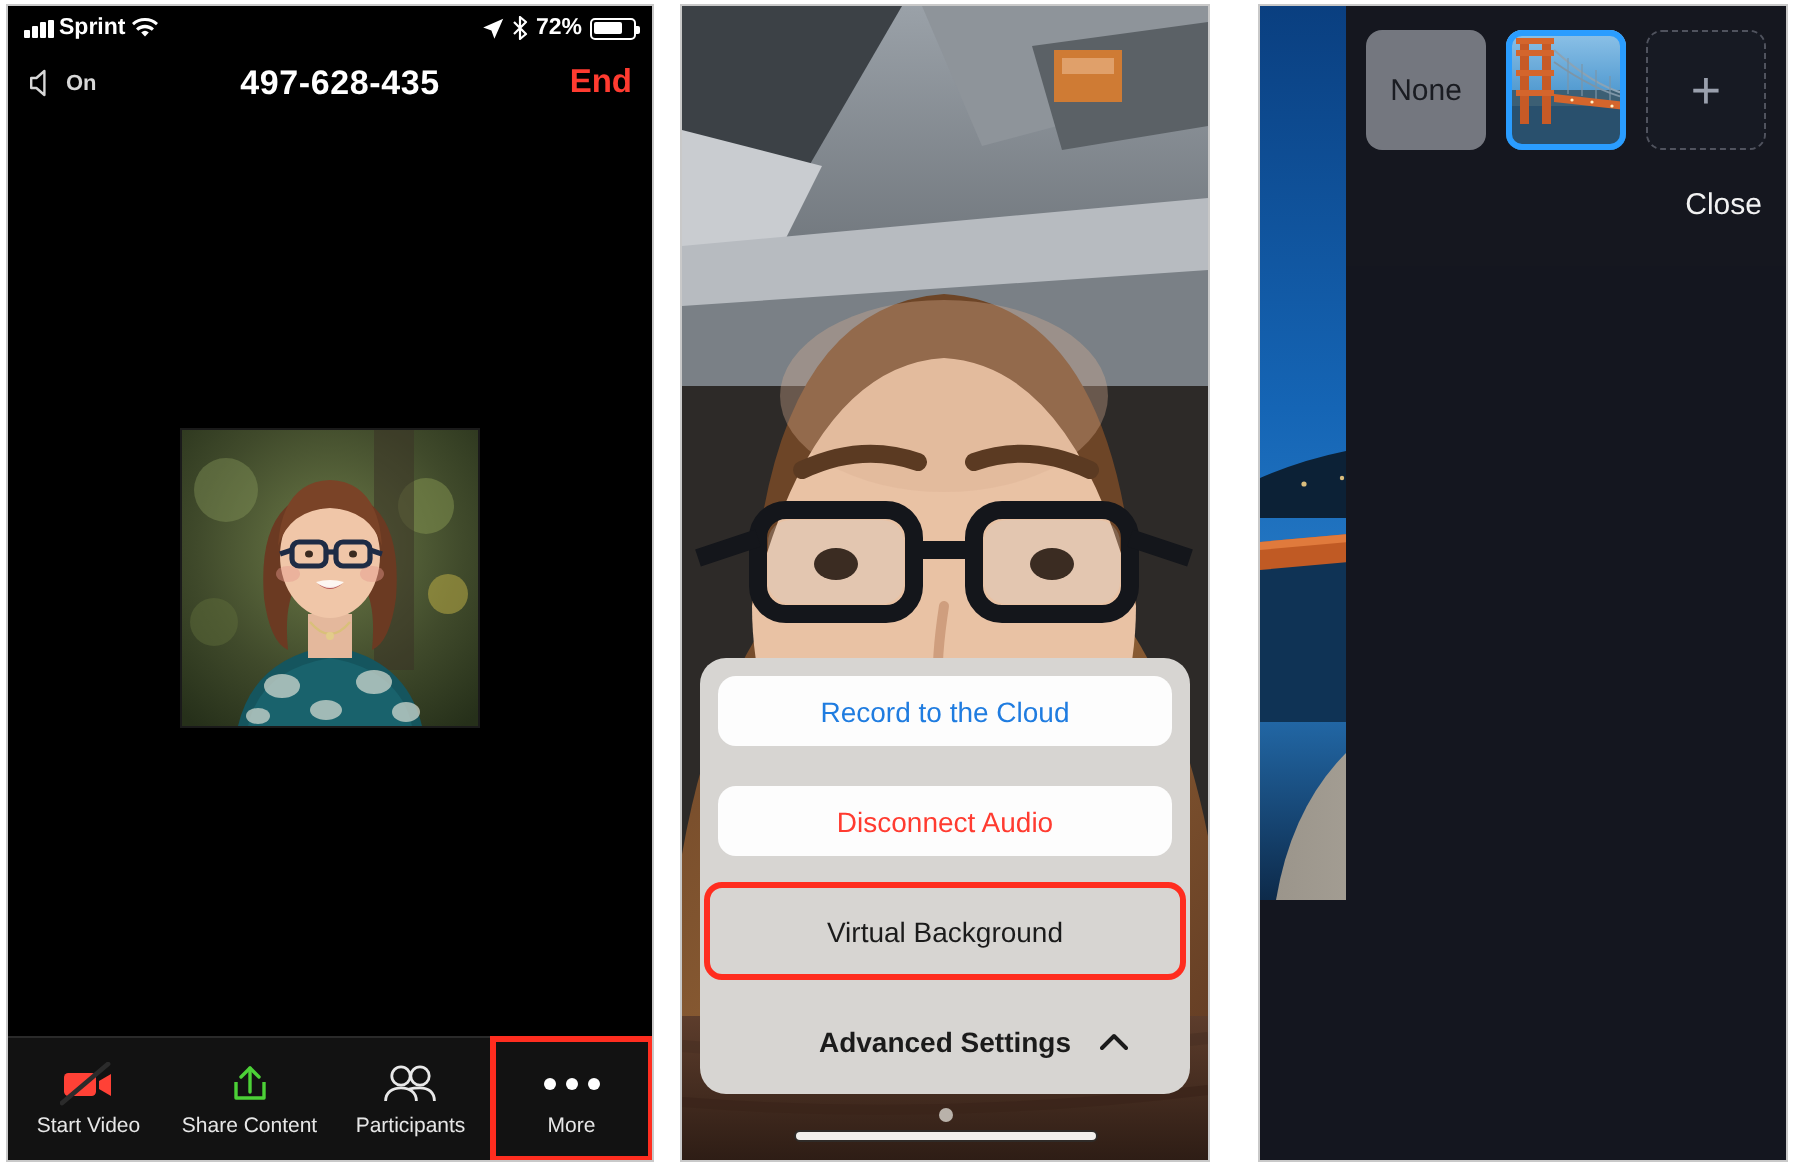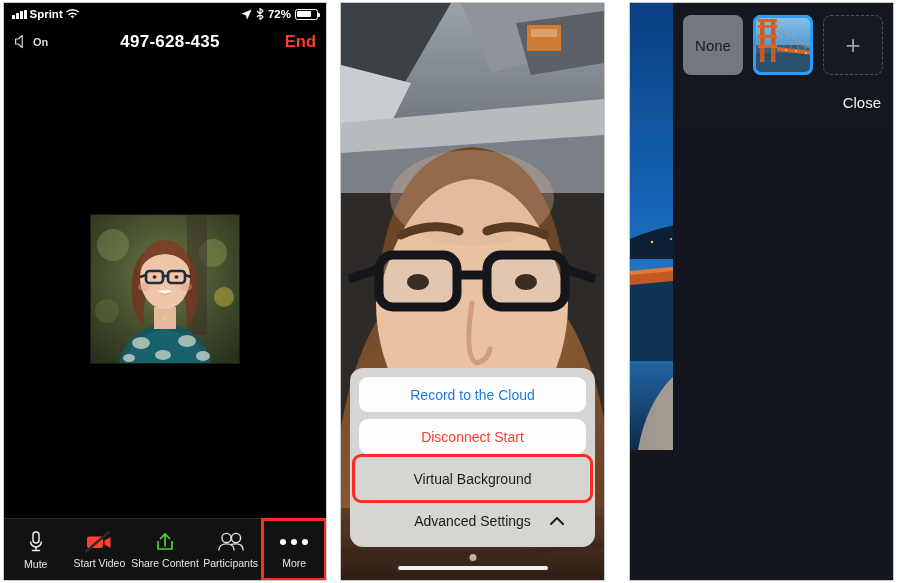--- a/index.html
+++ b/index.html
@@ -111,34 +111,34 @@
   
   #panel2 { left: 0; top: 2px; width: 265px; height: 579px; margin-left: 16px; }
   .p2-screen { background: #3c3a38; }
   .p2-photo { position: absolute; inset: 0; }
 
   .sheet {
     position: absolute; left: 9px; right: 9px; bottom: 33px;
     background: #d7d5d2;
     border-radius: 13px;
     padding: 9px 9px 0 9px;
-    display: flex; flex-direction: column; gap: 7px;
+    display: flex; flex-direction: column; gap: 20px;
   }
   .sheet-btn {
     height: 35px; border-radius: 9px;
     display: flex; align-items: center; justify-content: center;
     font-size: 14px; background: #fdfdfd; position: relative;
   }
   .sheet-btn.blue { color: #1f7ce0; font-weight: normal; }
   .sheet-btn.red { color: #ff3b30; }
   .sheet-btn.plain { background: transparent; color: #1b1b1b; }
   .sheet-btn.hl {
     outline: 3px solid #ff2d1f; outline-offset: 4px; border-radius: 2px;
   }
-  .sheet-btn.last { margin-bottom: 9px; }
+  .sheet-btn.last { margin-bottom: 9px; font-weight: bold; }
   .chev-up { position: absolute; right: 22px; top: 50%; transform: translateY(-50%); }
 
   .homebar-wrap {
     position: absolute; left: 0; right: 0; bottom: 0; height: 30px;
   }
   .homedot {
     position: absolute; left: 50%; top: 4px; transform: translateX(-50%);
     width: 7px; height: 7px; border-radius: 50%; background: #b9b2aa;
   }
   .homebar {
@@ -286,30 +286,20 @@
 
               <path d="M64 96 q10 12 20 0" stroke="#d9c07a" stroke-width="1.2" fill="none"></path>
               <circle cx="74" cy="103" r="2" fill="#e3cc8a"></circle>
             </g>
           </svg>
         </div>
       </div>
 
       <div class="p1-toolbar">
 
-        <div class="tbitem">
-          <span>
-            <svg width="20" height="24" viewBox="0 0 20 24">
-              <rect x="7" y="2" width="6" height="11" rx="3" fill="none" stroke="#e8e8e8" stroke-width="1.5"></rect>
-              <path d="M4.5 11.5a5.5 5.5 0 0 0 11 0" fill="none" stroke="#e8e8e8" stroke-width="1.5"></path>
-              <path d="M10 17v3.5M6.5 20.5h7" stroke="#e8e8e8" stroke-width="1.5" stroke-linecap="round"></path>
-            </svg>
-          </span>
-          <span class="lbl">Mute</span>
-        </div>
 
         <div class="tbitem">
           <span>
             <svg width="28" height="22" viewBox="0 0 28 22">
               <rect x="2" y="5.5" width="16" height="11.5" rx="2.2" fill="#ff4136"></rect>
               <path d="M19.5 9.5 25.5 6v11l-6-3.5z" fill="#ff4136"></path>
               <path d="M1 20.5 24 1" stroke="#2b2b2b" stroke-width="2.4" stroke-linecap="round"></path>
             </svg>
           </span>
           <span class="lbl">Start Video</span>
@@ -417,21 +407,21 @@
           <path d="M0 520 q130 12 263 -4" stroke="#4a3024" stroke-width="6" fill="none" opacity=".7"></path>
           <path d="M0 548 q130 10 263 -6" stroke="#3a241a" stroke-width="5" fill="none" opacity=".7"></path>
         </svg>
       </div>
 
       <div class="sheet">
         <div class="sheet-btn blue">
           <span>Record to the Cloud</span>
         </div>
         <div class="sheet-btn red">
-          <span>Disconnect Start</span>
+          <span>Disconnect Audio</span>
         </div>
         <div class="sheet-btn plain hl">
           <span>Virtual Background</span>
         </div>
         <div class="sheet-btn plain last">
           <span>Advanced Settings</span>
           <span class="chev-up">
             <svg width="14" height="9" viewBox="0 0 14 9">
                 <path d="M1 7.5 7 1.5l6 6" stroke="#1b1b1b" stroke-width="2" fill="none" stroke-linecap="round" stroke-linejoin="round"></path>
               </svg>

